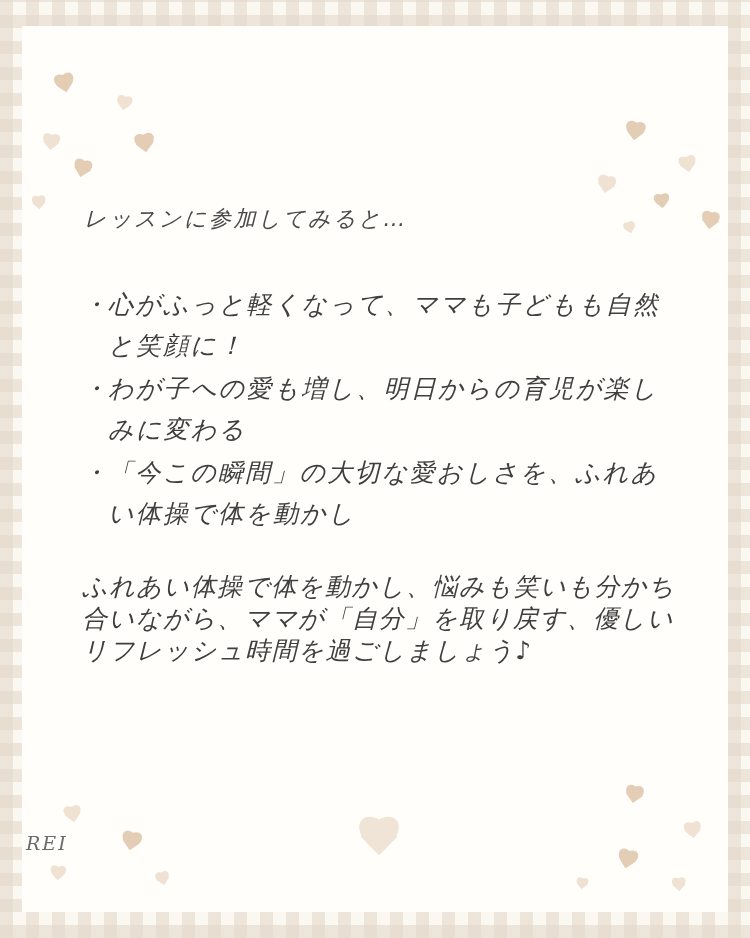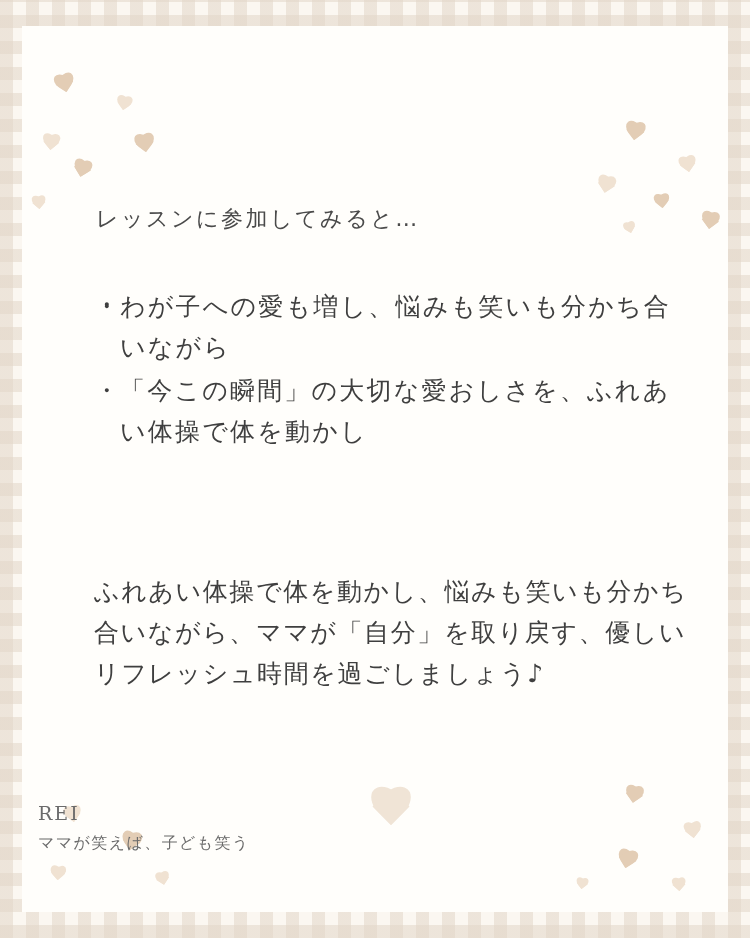--- a/index.html
+++ b/index.html
@@ -63,26 +63,27 @@
   }
   .heart::after {
     left: 0;
     transform: rotate(45deg);
     transform-origin: 100% 100%;
   }
 
   
   .content {
     position: absolute;
-    left: 16px;
+    left: 4px;
     top: 0;
     width: 706px;
     height: 886px;
     box-sizing: border-box;
     padding: 16px 58px;
+    font-style: italic;
   }
 
   .intro {
     position: absolute;
     top: 178px;
     left: 58px;
     font-size: 22px;
     letter-spacing: 2.5px;
     color: #4a4a4a;
     font-family: "DejaVu Sans", sans-serif;
@@ -111,21 +112,21 @@
     left: 0;
     top: 0;
   }
 
   .body-para {
     position: absolute;
     top: 545px;
     left: 56px;
     right: 44px;
     font-size: 25px;
-    line-height: 41px;
+    line-height: 32px;
     letter-spacing: 1.6px;
     color: #3f3f3f;
     font-family: "DejaVu Sans", sans-serif;
   }
 
   
   .signature {
     position: absolute;
     left: 0;
     right: 0;
@@ -192,36 +193,36 @@
         <span class="heart" style="left: 552px; top: 852px; width: 16px; height: 14px; transform: rotate(8deg); color: rgb(240, 226, 210);"></span>
       </div>
 
     <div class="content">
 
       <div class="intro">レッスンに参加してみると…</div>
 
       <div class="bullets">
         <div class="bullet">
           <span class="mark">・</span>
+          <span>心がふっと軽くなって、ママも子どもも自然と笑顔に！</span>
         </div>
         <div class="bullet">
           <span class="mark">・</span>
-          <span>わが子への愛も増し、悩みも笑いも分かち合いながら</span>
+          <span>わが子への愛も増し、明日からの育児が楽しみに変わる</span>
         </div>
         <div class="bullet">
           <span class="mark">・</span>
           <span>「今この瞬間」の大切な愛おしさを、ふれあい体操で体を動かし</span>
         </div>
       </div>
 
       <div class="body-para">ふれあい体操で体を動かし、悩みも笑いも分かち合いながら、ママが「自分」を取り戻す、優しいリフレッシュ時間を過ごしましょう♪</div>
 
       <div class="signature">
         <div class="sig-heart-wrap">
           <span class="heart sig-heart"></span>
         </div>
         <div class="sig-name">REI</div>
-        <div class="sig-tag">ママが笑えば、子ども笑う</div>
       </div>
 
     </div>
   </div>
 </div>
 
 </body></html>

